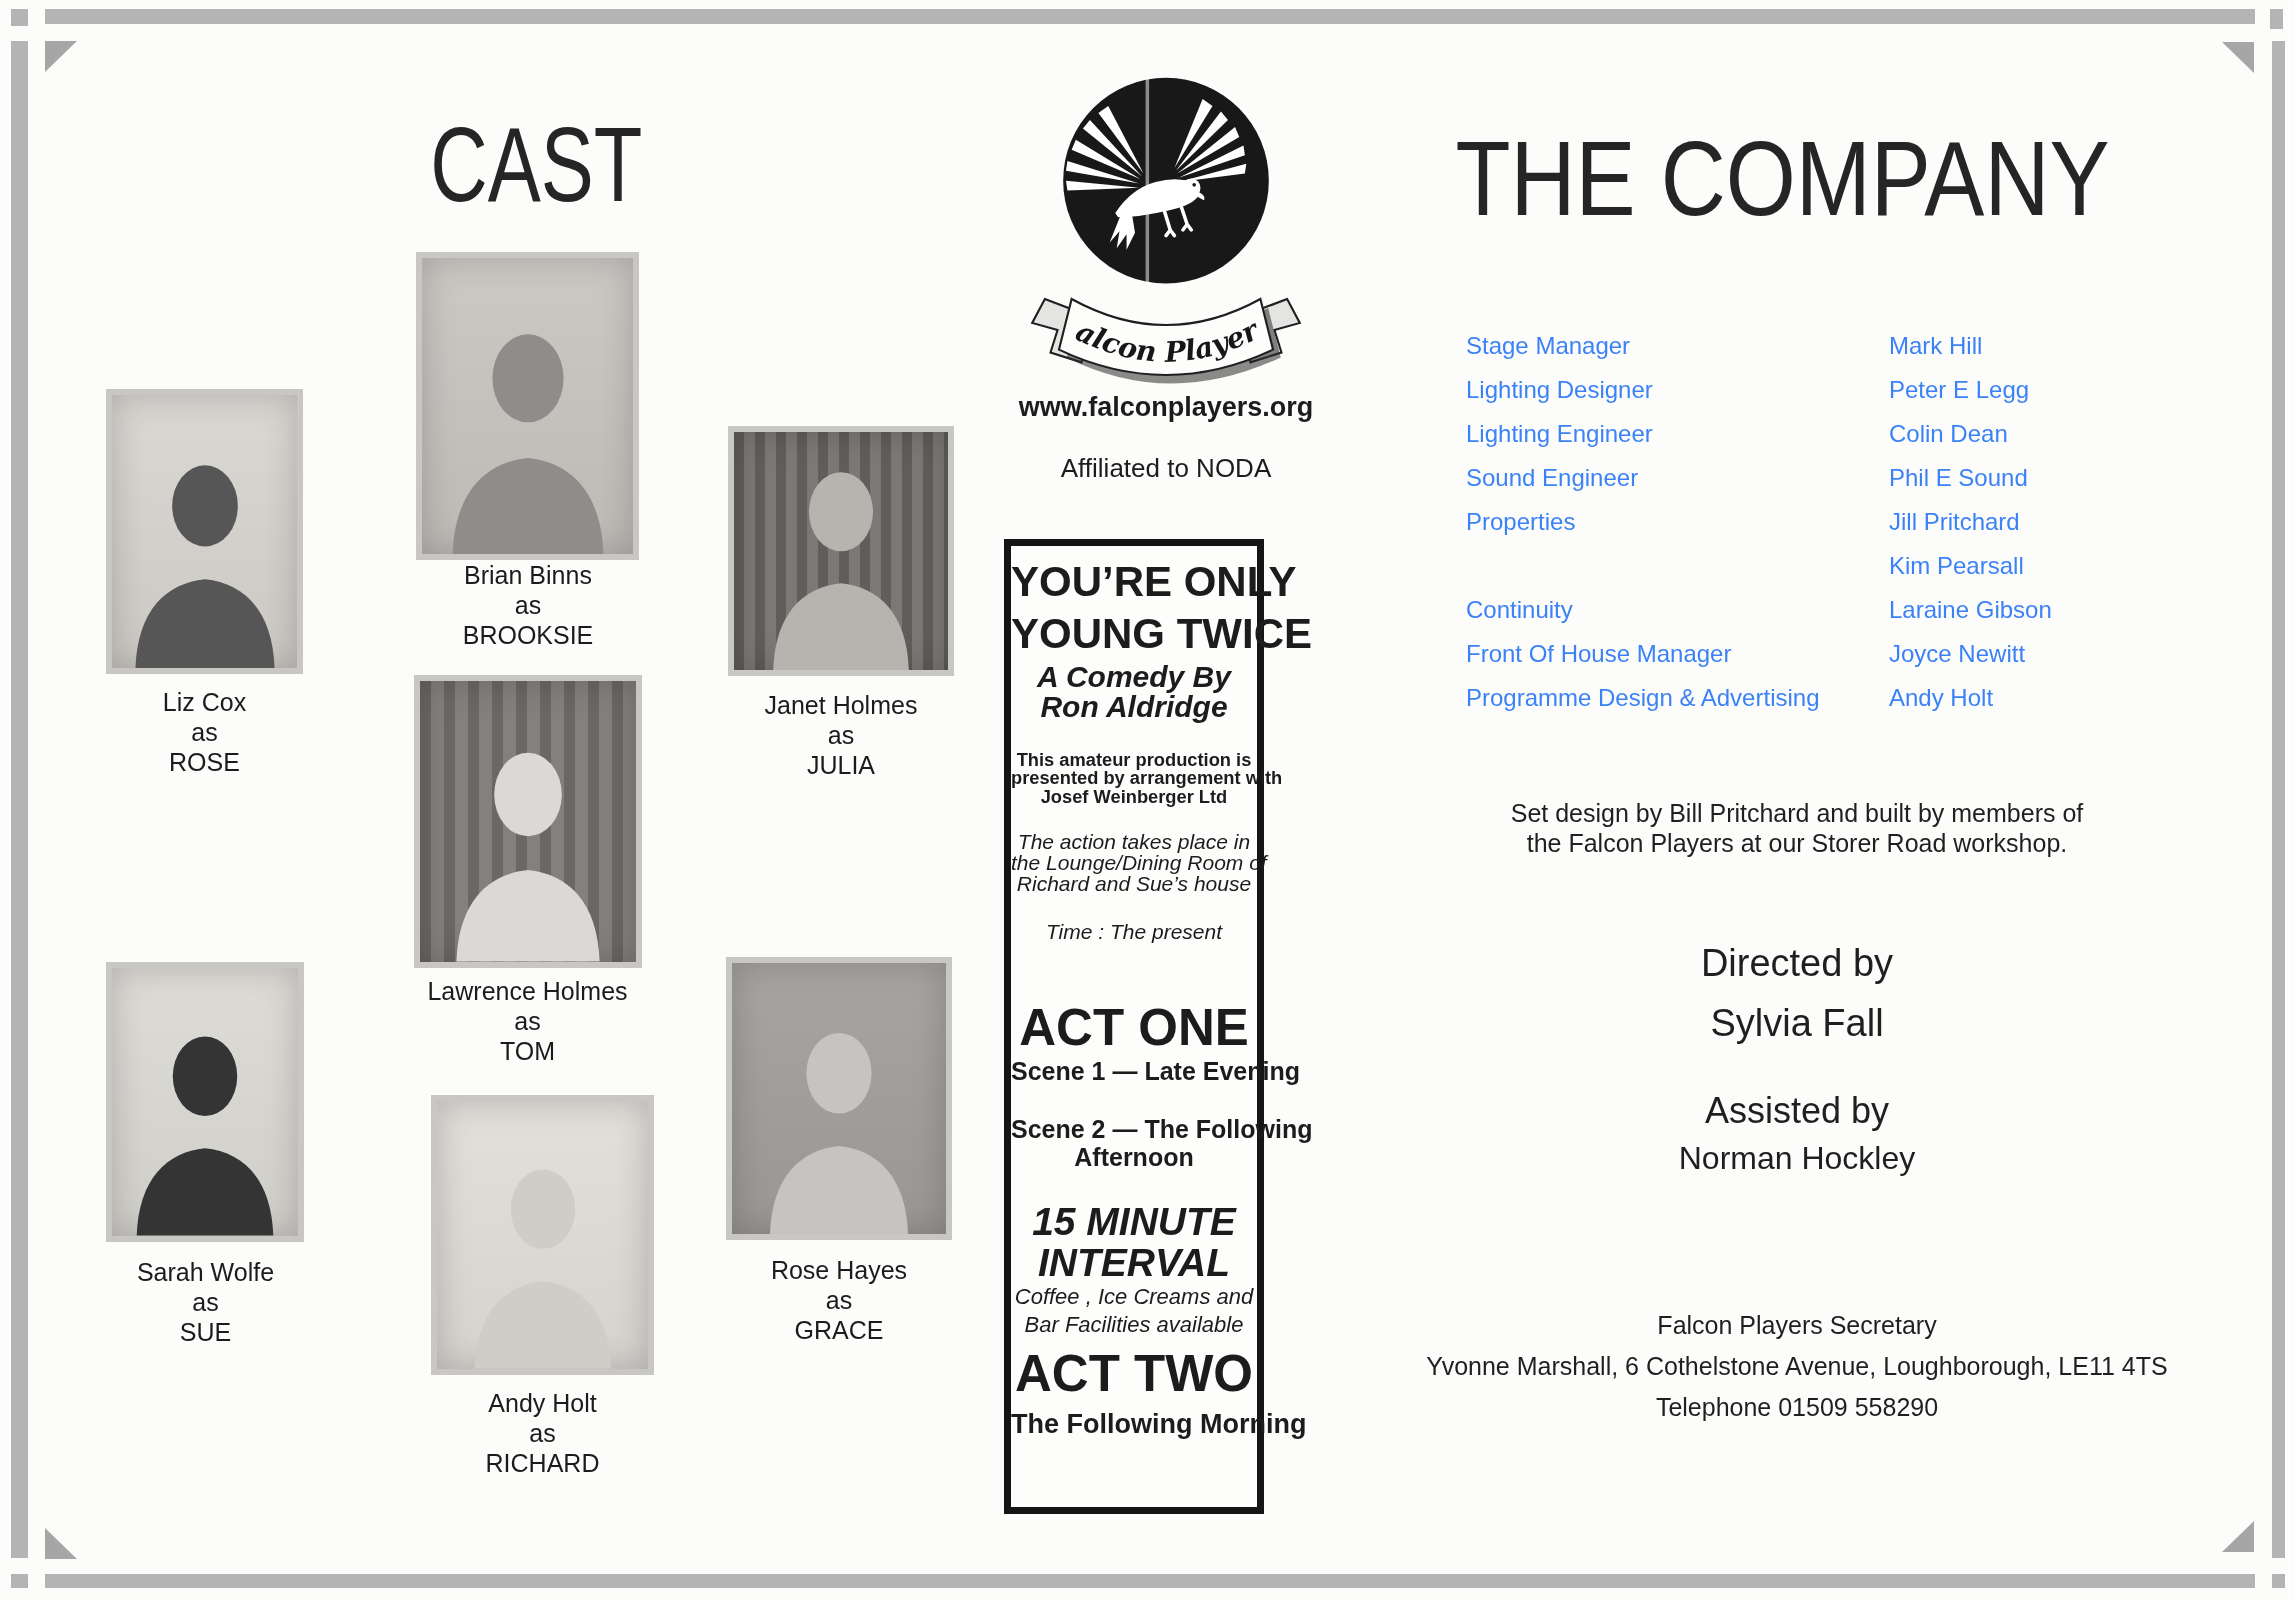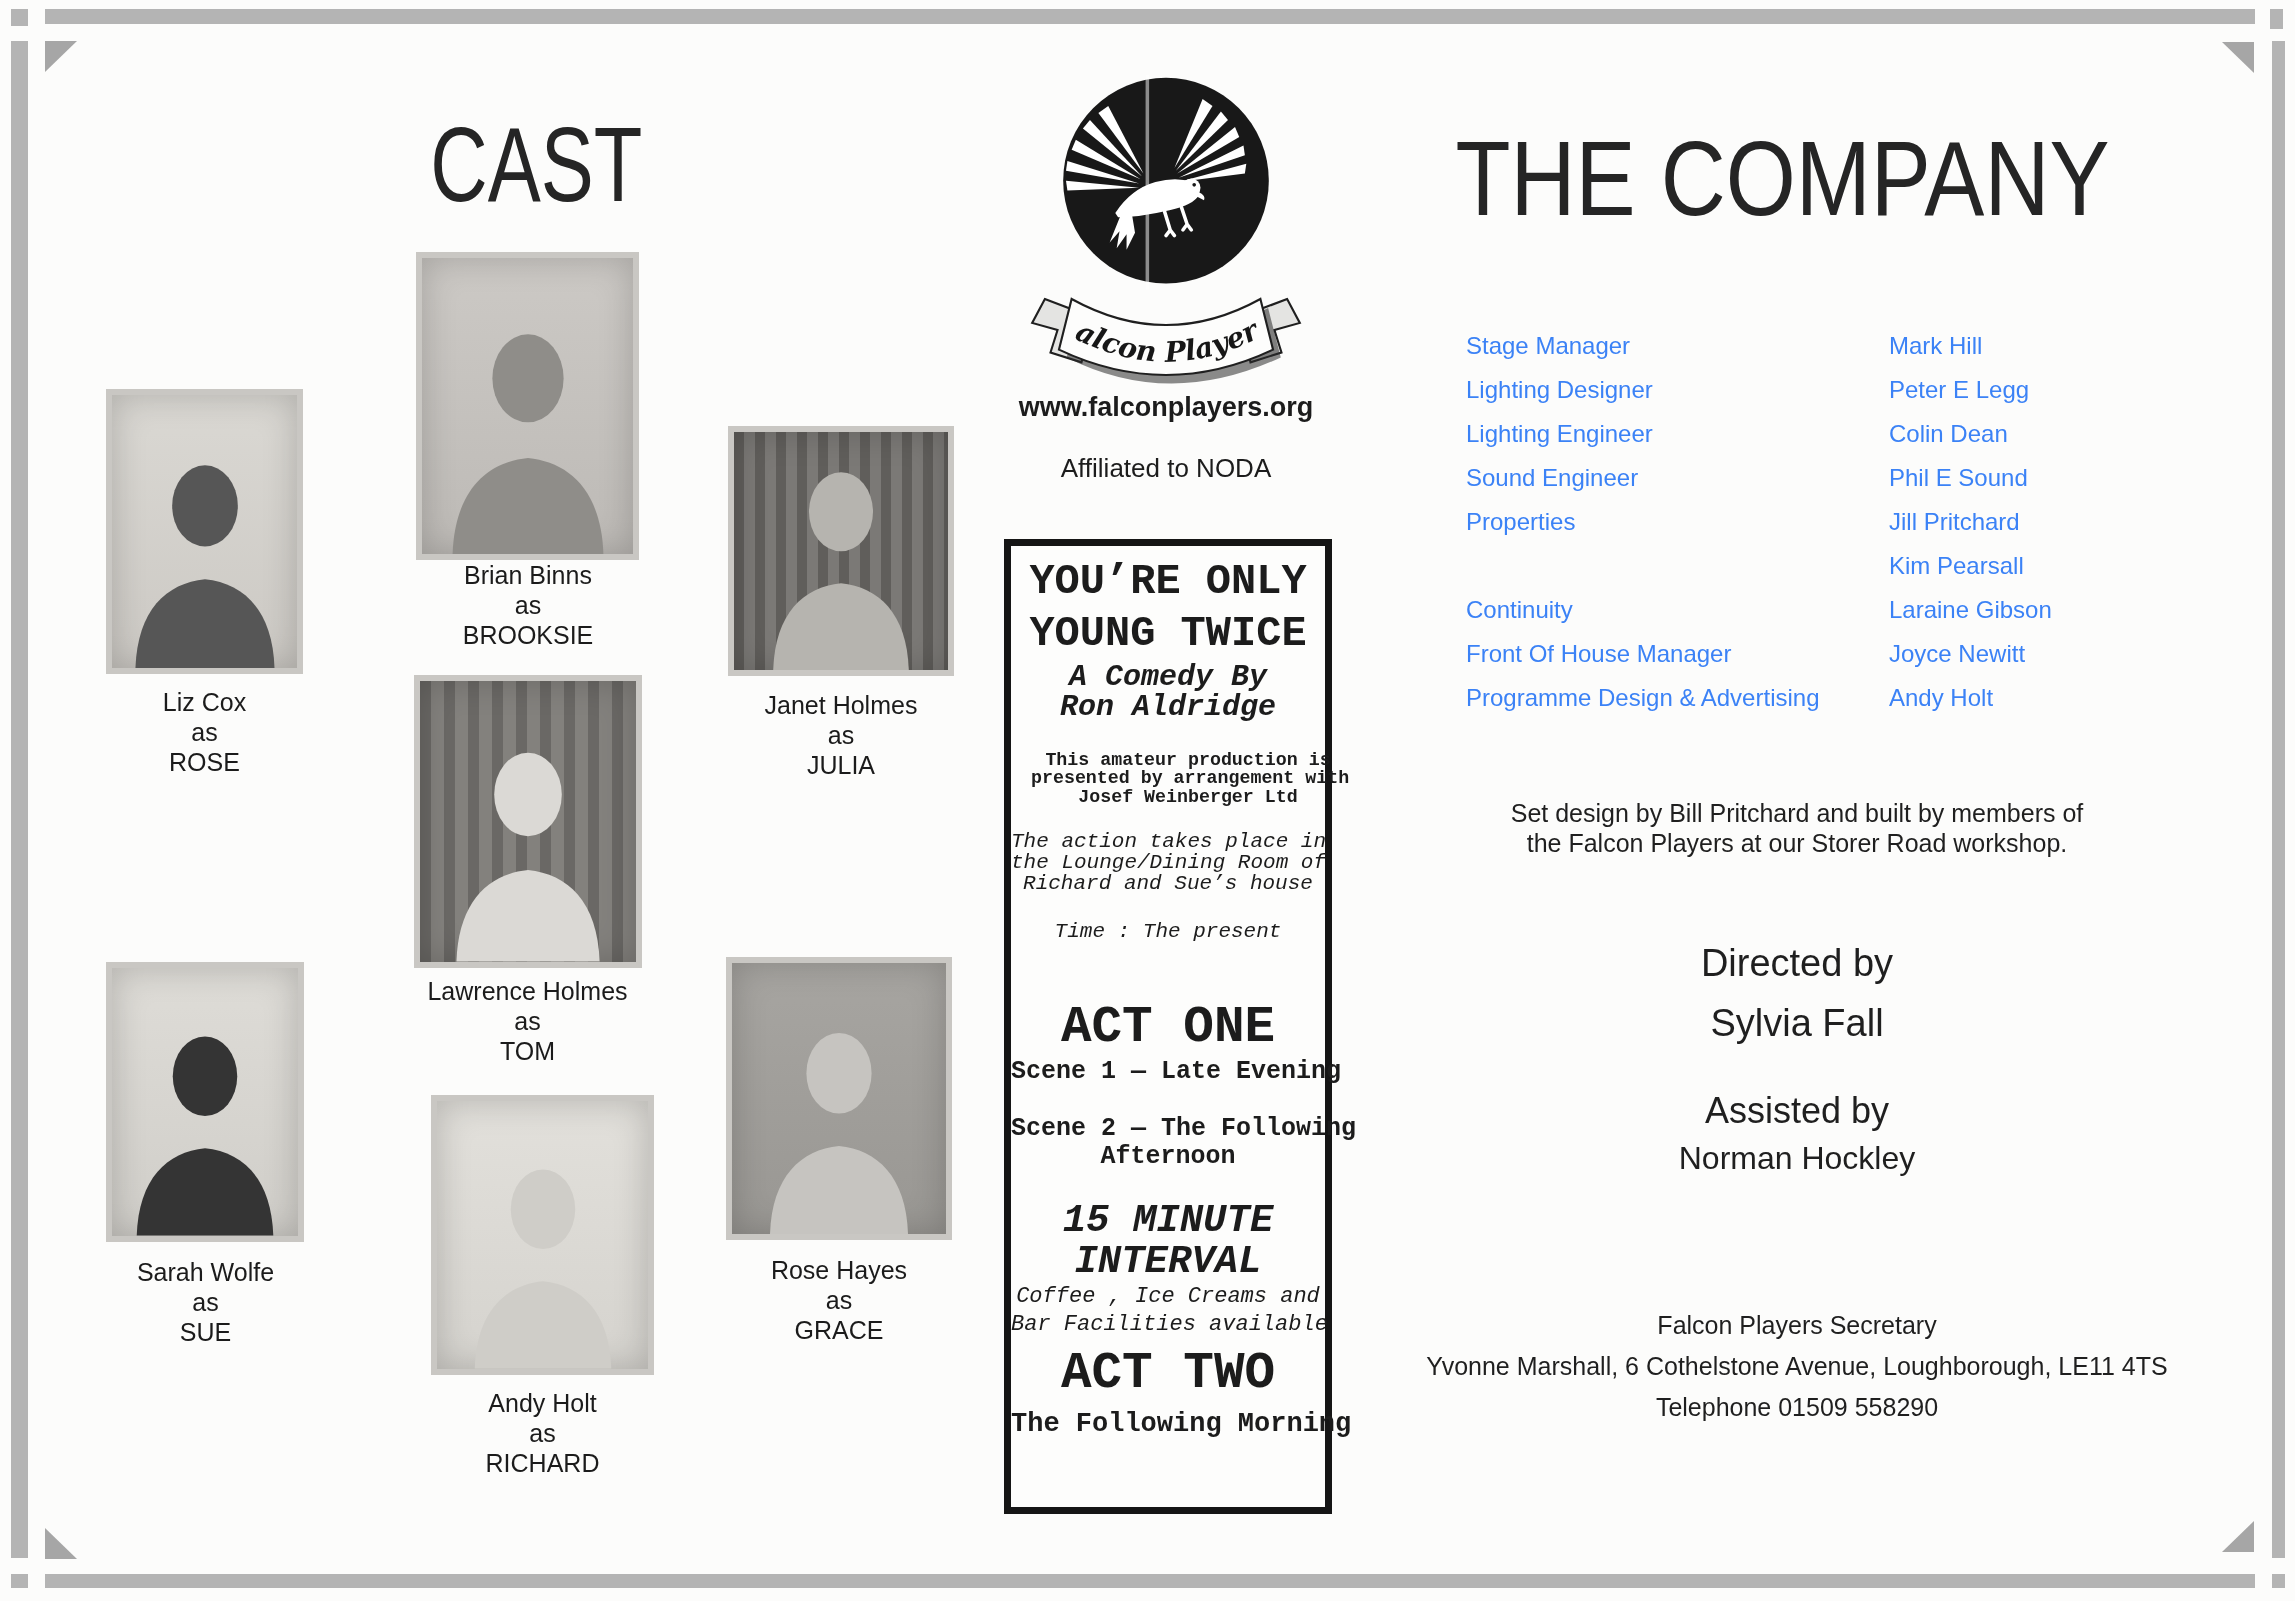--- a/index.html
+++ b/index.html
@@ -64,27 +64,27 @@
   .cap-sarah{left:71px;top:1257px;width:269px;}
   .cap-andy{left:396px;top:1388px;width:293px;}
   .cap-rose{left:691px;top:1255px;width:296px;}
   
   .logo{left:1025px;top:75px;width:282px;height:331px;}
   .brand-line{position:absolute;left:990px;width:352px;text-align:center;white-space:nowrap;}
   .brand-web{top:392px;font-size:27px;font-weight:700;}
   .brand-noda{top:453px;font-size:26px;}
   
   .playbill{
-    position:absolute;left:1004px;top:539px;width:328px;height:975px;
-    border:7.8px solid #151515;box-sizing:border-box;background:#fdfdfc;font-family:Liberation Mono, monospace;
+    position:absolute;left:1004px;top:539px;width:260px;height:975px;
+    border:7.8px solid #151515;box-sizing:border-box;background:#fdfdfc;
   }
   .playbill .line{position:absolute;left:0;width:100%;text-align:center;white-space:nowrap;}
   .pb-title{top:10px;font-size:42px;line-height:52px;font-weight:700;}
   .pb-comedy{top:116px;font-size:30px;line-height:30px;font-weight:700;font-style:italic;}
-  .pb-license{top:205px;font-size:18.3px;line-height:18.3px;font-weight:700;padding-left:20px;}
+  .pb-license{top:205px;font-size:18.3px;line-height:18.3px;font-weight:700;}
   .pb-setting{top:285px;font-size:21px;line-height:21px;font-style:italic;}
   .pb-time{top:374px;font-size:21px;font-style:italic;}
   .pb-act1{top:456px;font-size:51px;line-height:51px;font-weight:700;}
   .pb-scene1{top:511px;font-size:25px;font-weight:700;}
   .pb-scene2{top:569px;font-size:25px;line-height:28px;font-weight:700;}
   .pb-scene2 .ind{}
   .pb-interval{top:655px;font-size:39px;line-height:41px;font-weight:700;font-style:italic;}
   .pb-coffee{top:737px;font-size:22px;line-height:28px;font-style:italic;}
   .pb-act2{top:802px;font-size:51px;line-height:51px;font-weight:700;}
   .pb-morning{top:863px;font-size:27px;font-weight:700;}

